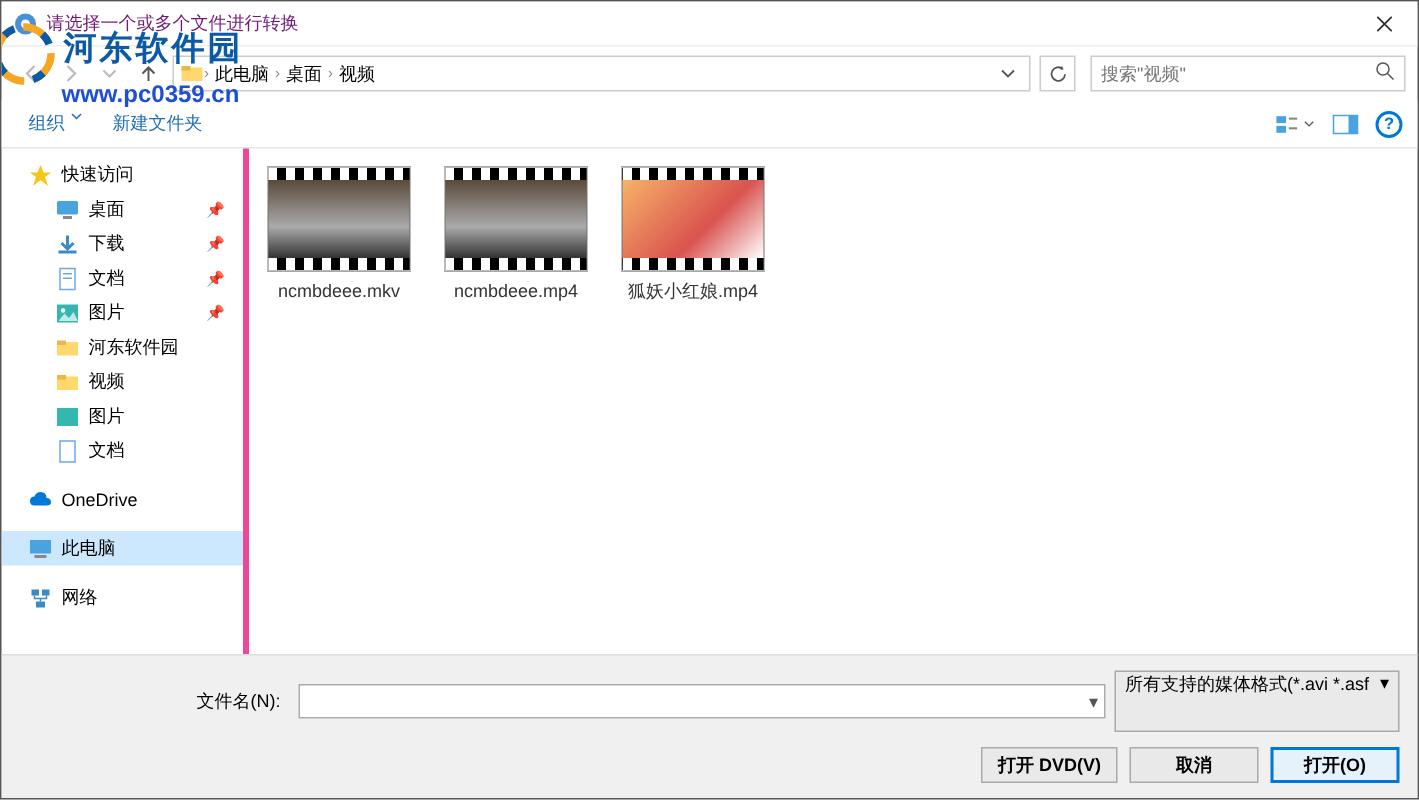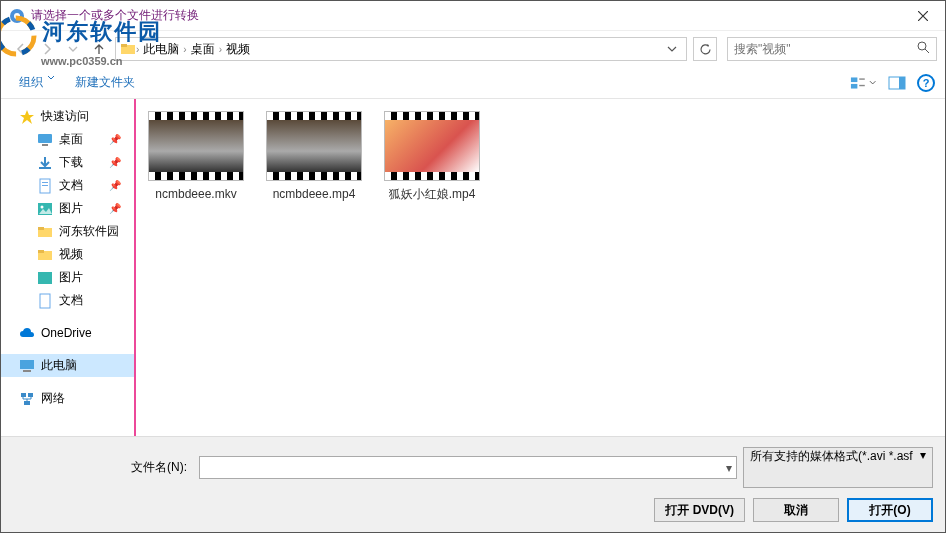--- a/index.html
+++ b/index.html
@@ -24,38 +24,38 @@
 .searchbox .sicon { color: #555; }
 
 .toolbar { height: 32px; display: flex; align-items: center; padding: 0 10px; background: #fff; border-bottom: 1px solid #e5e5e5; }
 .toolbar .tleft { display: flex; gap: 4px; align-items: center; }
 .toolbar .titem { padding: 4px 8px; color: #1e6fba; display: flex; align-items: flex-start; gap: 4px; }
 .toolbar .tright { margin-left: auto; display: flex; gap: 6px; align-items: center; }
 .toolbar .vbtn { width: 28px; height: 22px; display: flex; align-items: center; justify-content: center; border: 1px solid transparent; }
 .toolbar .help { color: #0078d7; font-weight: bold; width: 18px; height: 18px; border-radius: 50%; border: 2px solid #0078d7; display: flex; align-items: center; justify-content: center; font-size: 11px; }
 
 .mainarea { display: flex; height: 370px; }
-.sidebar { width: 135px; border-right: 2px solid #ec4899; padding: 6px 0; overflow: hidden; }
+.sidebar { width: 165px; border-right: 4px solid #ec4899; padding: 6px 0; overflow: hidden; }
 .sb-item { display: flex; align-items: center; padding: 3px 4px 3px 18px; gap: 6px; cursor: default; white-space: nowrap; }
 .sb-item.sub { padding-left: 36px; }
 .sb-item.sel { background: #cce8ff; }
 .pin { margin-left: auto; color: #7a7a7a; font-size: 10px; padding-right: 8px; }
 .sb-icon { width: 16px; height: 16px; flex-shrink: 0; }
 
 .content { flex: 1; padding: 12px 10px; display: flex; gap: 18px; align-items: flex-start; position: relative; }
 .file { width: 100px; text-align: center; }
 .thumb { width: 96px; height: 70px; border: 1px solid #bbb; background: #222; position: relative; margin: 0 auto 6px; }
 .film { position: absolute; left: 0; right: 0; height: 8px; background: repeating-linear-gradient(90deg, #fff 0 6px, #000 6px 12px); }
 .film.top { top: 0; } .film.bot { bottom: 0; }
 .thumb-img { position: absolute; top: 8px; bottom: 8px; left: 0; right: 0; }
 .fname { font-size: 12px; color: #333; word-break: break-all; line-height: 1.3; }
 
 .watermark { position: absolute; top: 12px; left: -8px; pointer-events: none; }
 .wm-text { font-size: 22px; font-weight: bold; color: #0b5aa8; letter-spacing: 2px; }
-.wm-url { font-size: 11px; color: #737373; font-weight: bold; }
+.wm-url { font-size: 16px; color: #1d4ed8; font-weight: bold; }
 .wm-logo { display: inline-block; vertical-align: middle; }
 
 .bottombar { position: absolute; bottom: 0; left: 0; right: 0; background: #f0f0f0; border-top: 1px solid #ddd; padding: 10px 12px; }
 .filerow { display: flex; align-items: center; gap: 6px; margin-bottom: 10px; }
 .filerow label { width: 180px; text-align: right; padding-right: 6px; }
 .filerow .combo { flex: 1; height: 23px; border: 1px solid #aaa; background: #fff; display: flex; align-items: center; padding: 0 4px; }
 .filerow .combo .dd { margin-left: auto; color: #555; }
 .filter { width: 190px; height: 41px; border: 1px solid #aaa; background: #eaeaea; display: flex; align-items: flex-start; padding: 0 6px; }
 .filter .dd { margin-left: auto; }
 .btnrow { display: flex; justify-content: flex-end; gap: 8px; }

